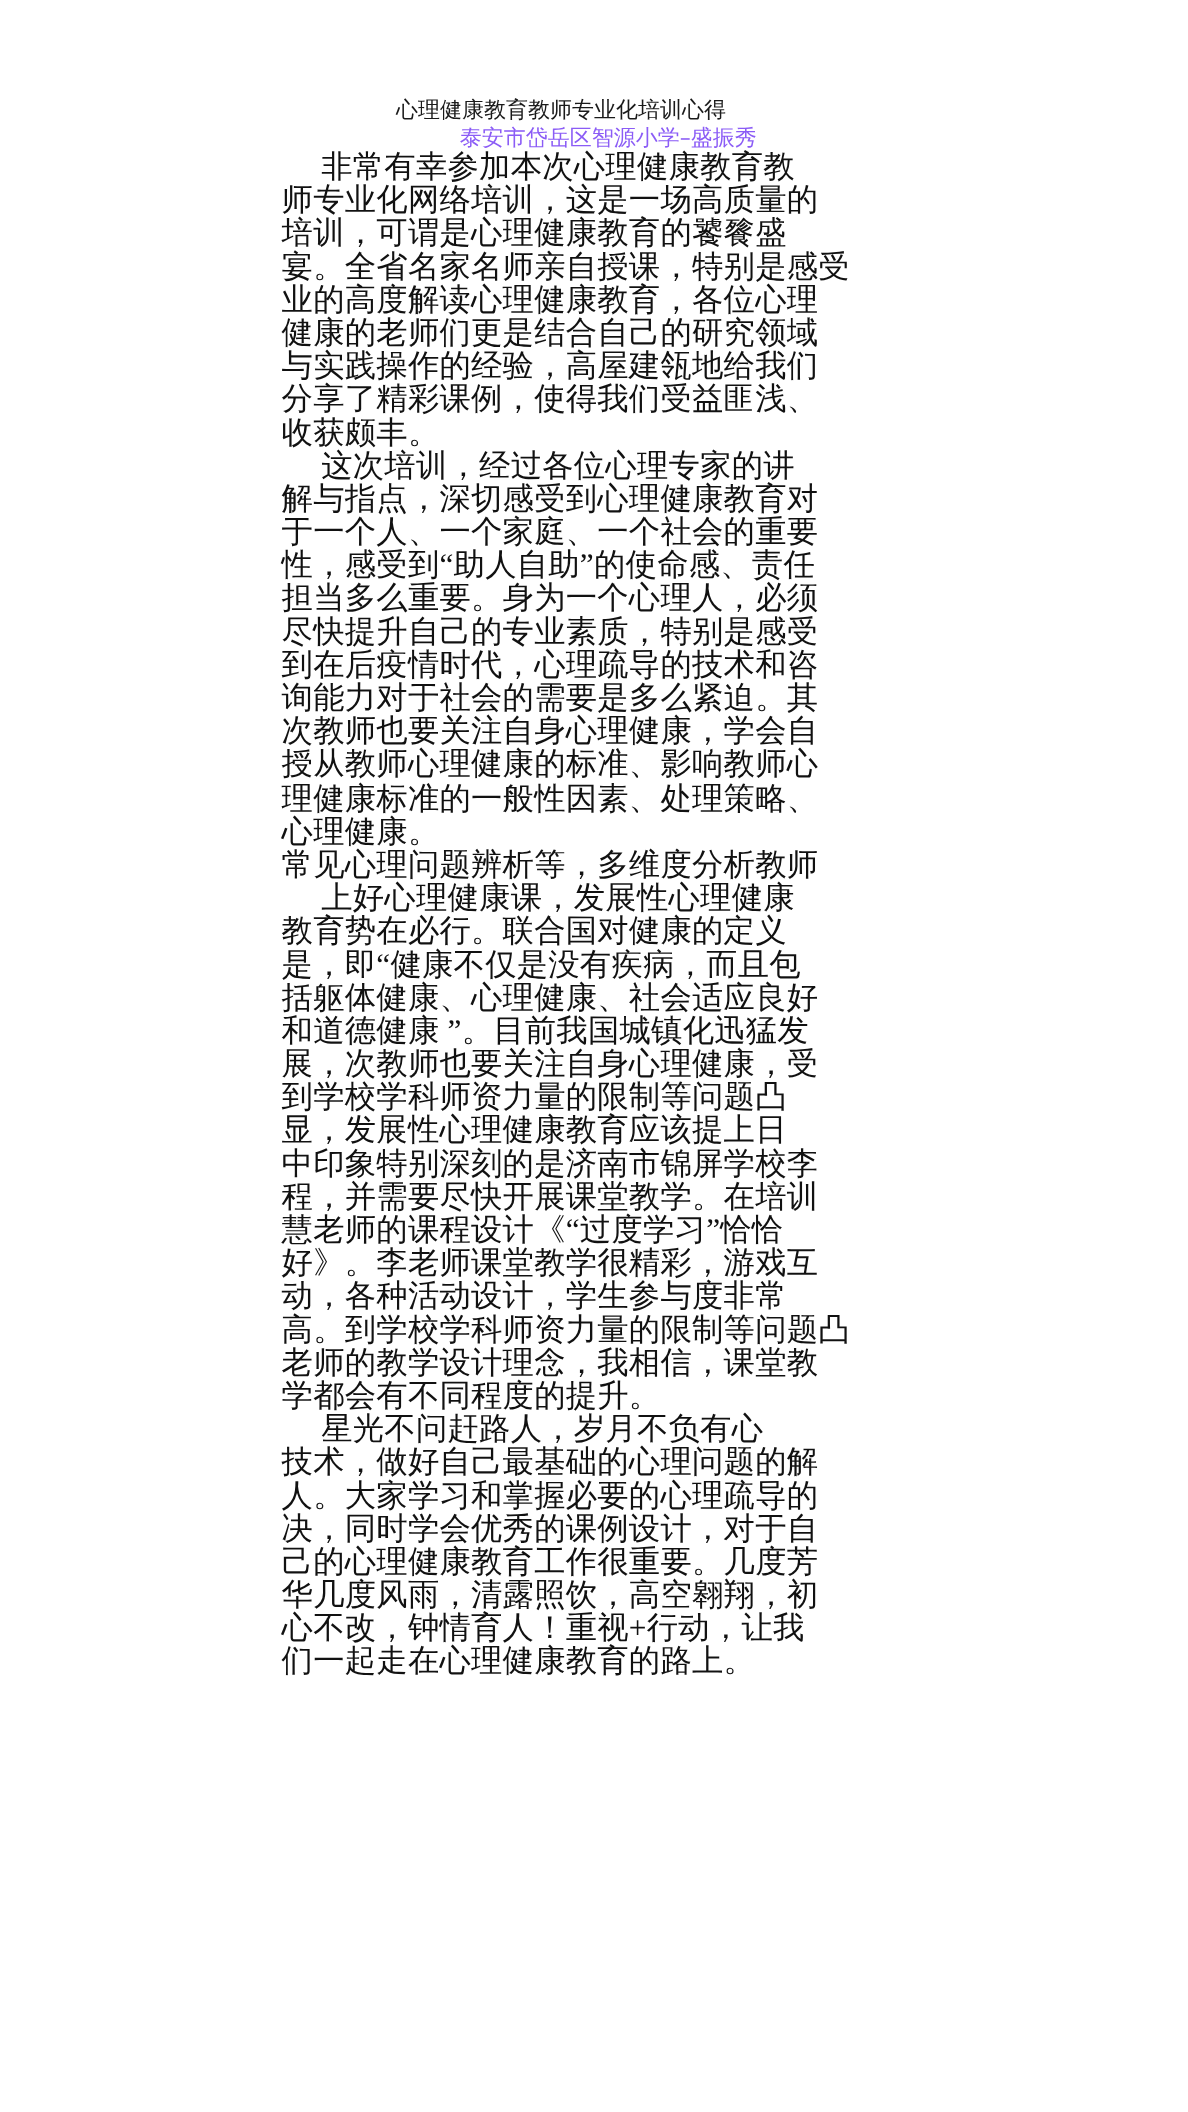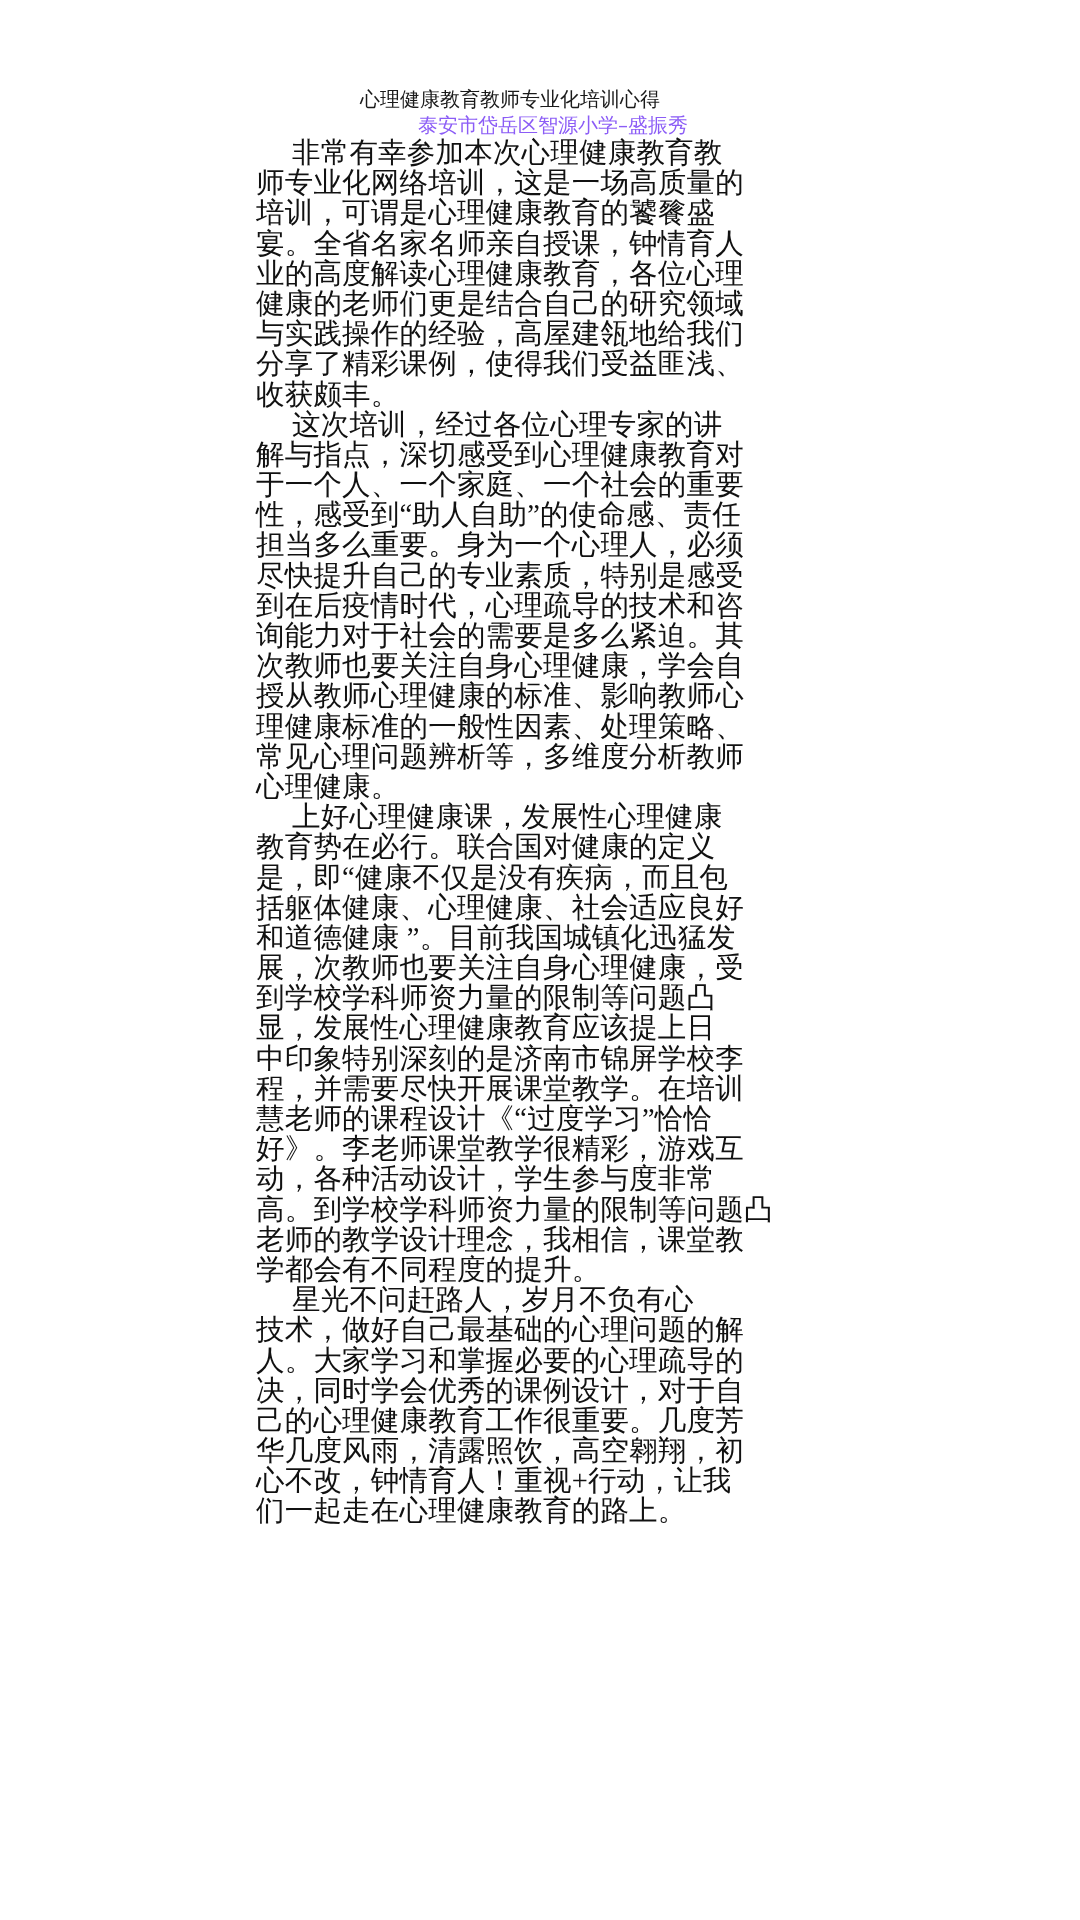--- a/index.html
+++ b/index.html
@@ -15,41 +15,41 @@
 
 <div>
   <div class="title">心理健康教育教师专业化培训心得</div>
   <div class="subtitle">泰安市岱岳区智源小学–盛振秀</div>
 
   <div class="body">
     <div>
       <div class="line">　 非常有幸参加本次心理健康教育教</div>
       <div class="line">师专业化网络培训，这是一场高质量的</div>
       <div class="line">培训，可谓是心理健康教育的饕餮盛</div>
-      <div class="line">宴。全省名家名师亲自授课，钟情育人</div>
+      <div class="line">宴。全省名家名师亲自授课，特别是感受</div>
       <div class="line">业的高度解读心理健康教育，各位心理</div>
       <div class="line">健康的老师们更是结合自己的研究领域</div>
       <div class="line">与实践操作的经验，高屋建瓴地给我们</div>
       <div class="line">分享了精彩课例，使得我们受益匪浅、</div>
       <div class="line">收获颇丰。</div>
     </div>
     <div>
       <div class="line">　 这次培训，经过各位心理专家的讲</div>
       <div class="line">解与指点，深切感受到心理健康教育对</div>
       <div class="line">于一个人、一个家庭、一个社会的重要</div>
       <div class="line">性，感受到“助人自助”的使命感、责任</div>
       <div class="line">担当多么重要。身为一个心理人，必须</div>
       <div class="line">尽快提升自己的专业素质，特别是感受</div>
       <div class="line">到在后疫情时代，心理疏导的技术和咨</div>
       <div class="line">询能力对于社会的需要是多么紧迫。其</div>
       <div class="line">次教师也要关注自身心理健康，学会自</div>
       <div class="line">授从教师心理健康的标准、影响教师心</div>
       <div class="line">理健康标准的一般性因素、处理策略、</div>
+      <div class="line">心理健康。</div>
       <div class="line">常见心理问题辨析等，多维度分析教师</div>
-      <div class="line">心理健康。</div>
     </div>
     <div>
       <div class="line">　 上好心理健康课，发展性心理健康</div>
       <div class="line">教育势在必行。联合国对健康的定义</div>
       <div class="line">是，即“健康不仅是没有疾病，而且包</div>
       <div class="line">括躯体健康、心理健康、社会适应良好</div>
       <div class="line">和道德健康 ”。目前我国城镇化迅猛发</div>
       <div class="line">展，次教师也要关注自身心理健康，受</div>
       <div class="line">到学校学科师资力量的限制等问题凸</div>
       <div class="line">显，发展性心理健康教育应该提上日</div>

